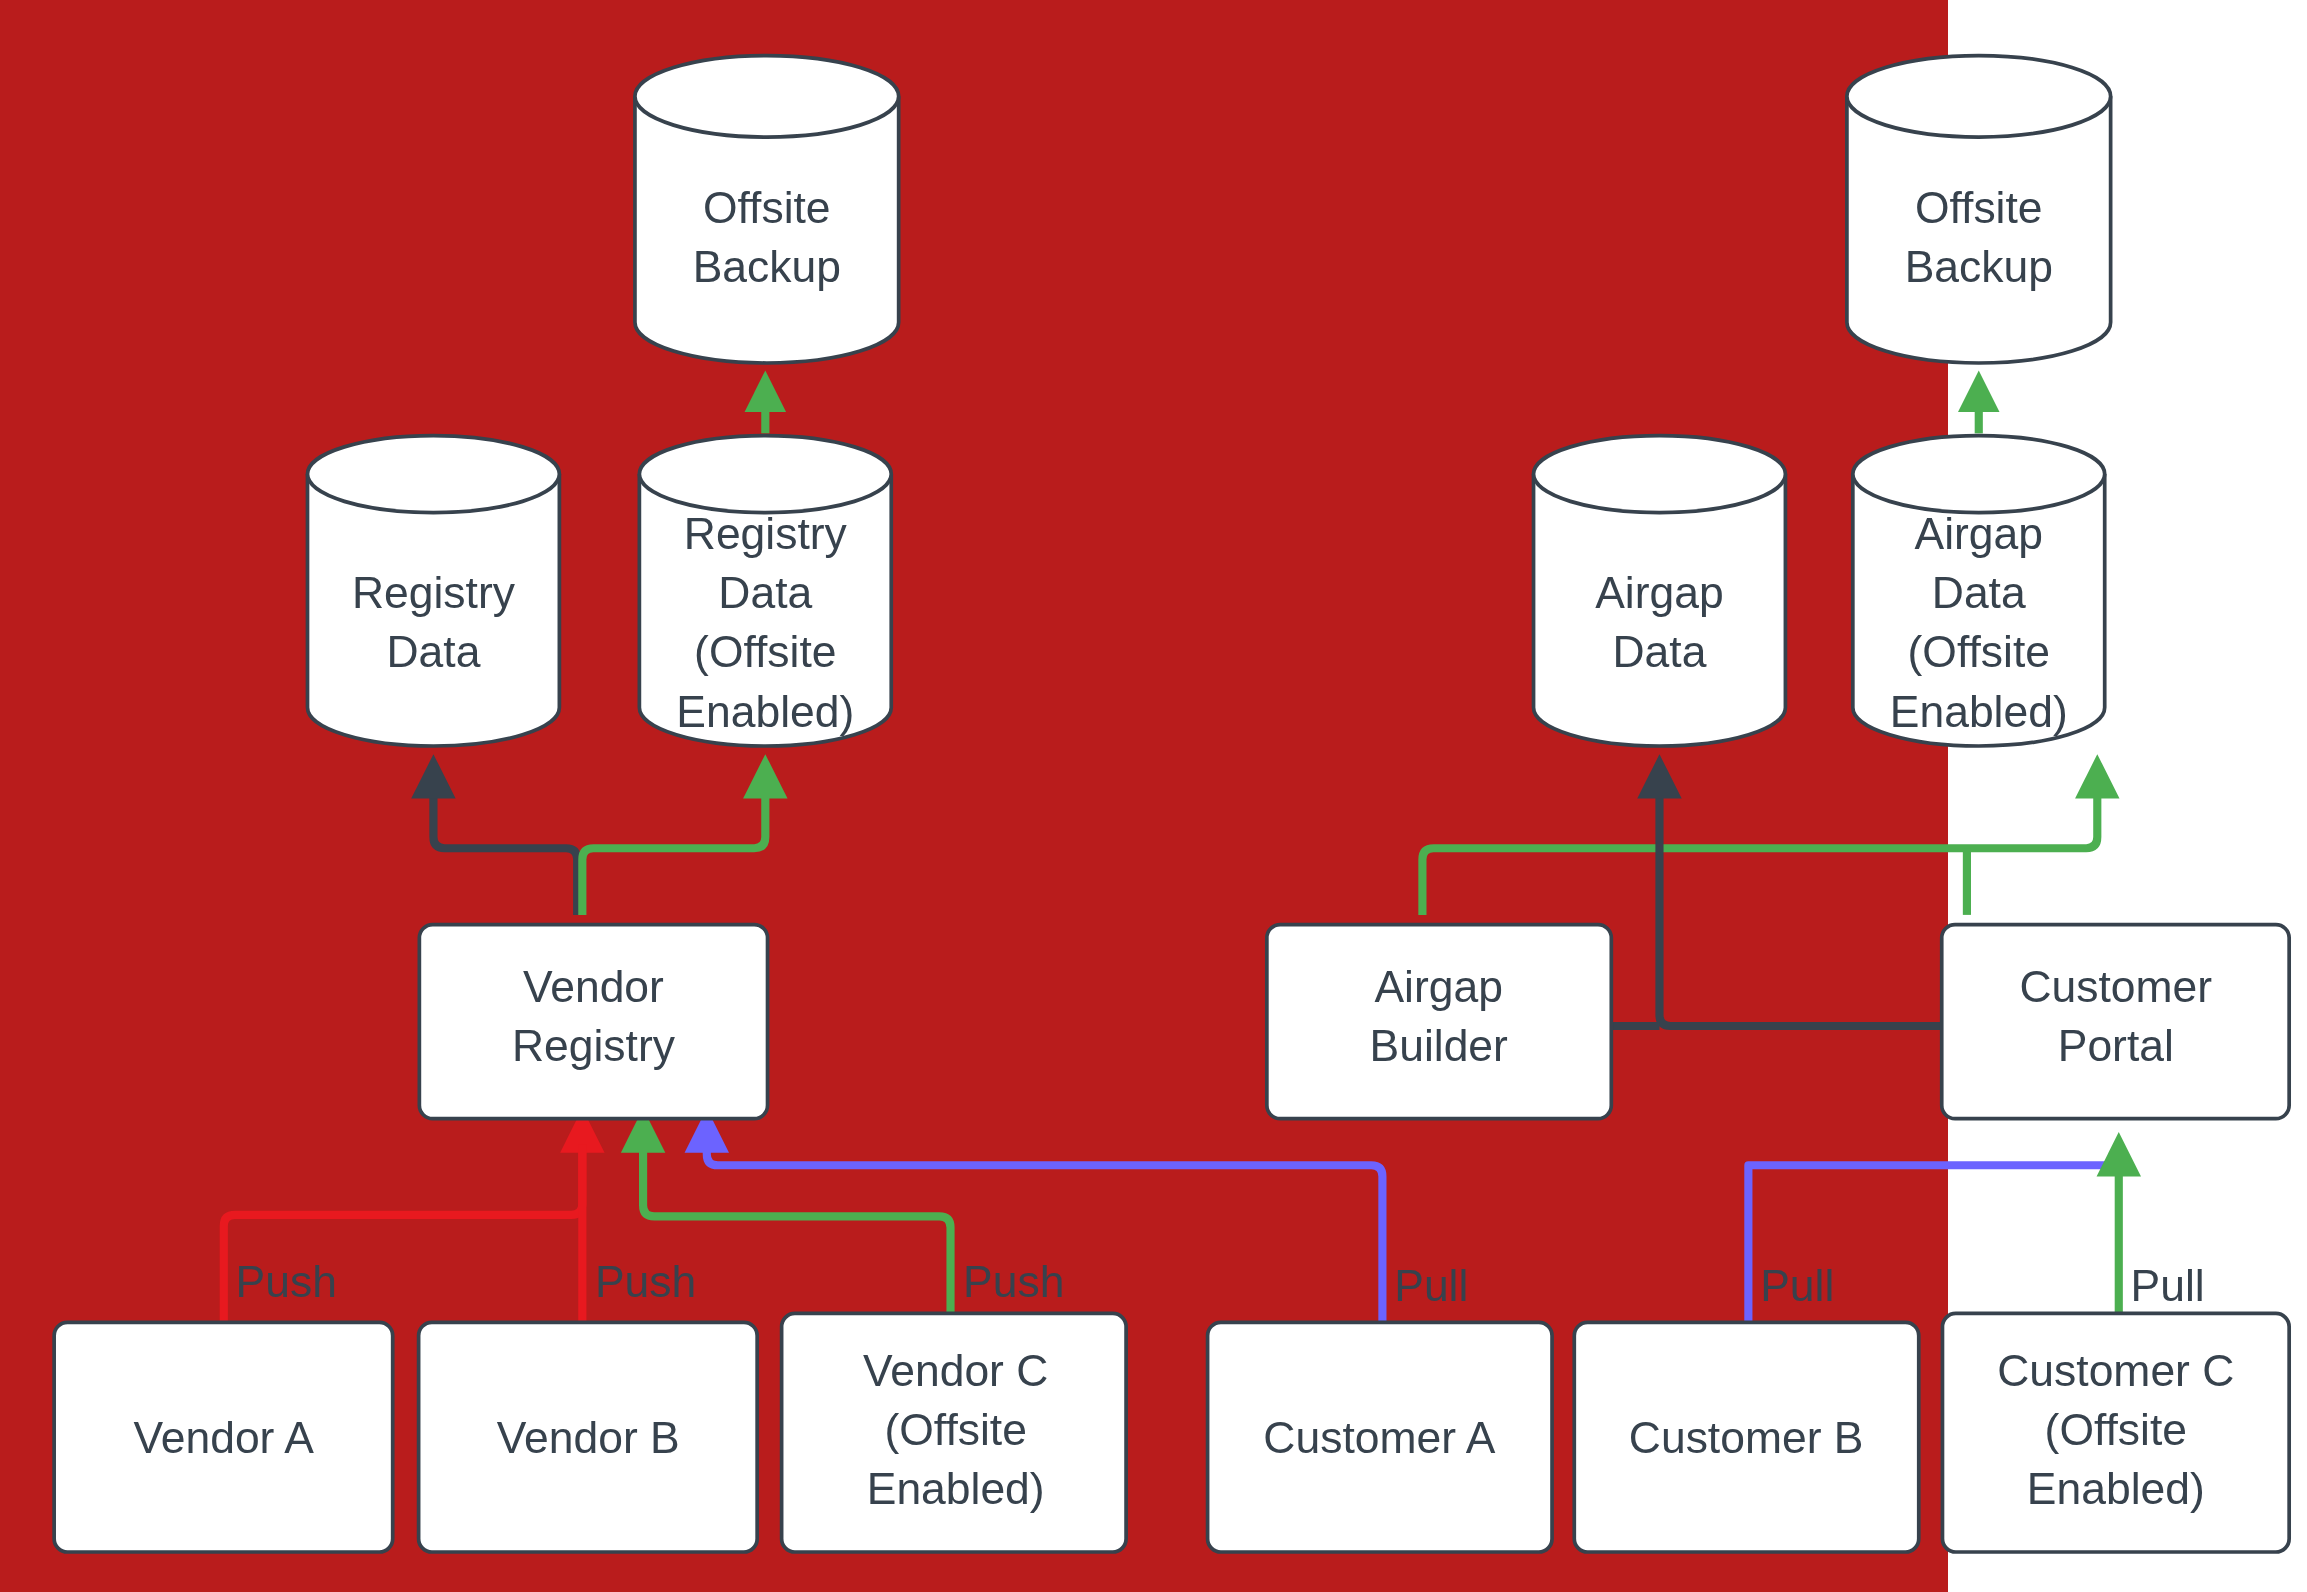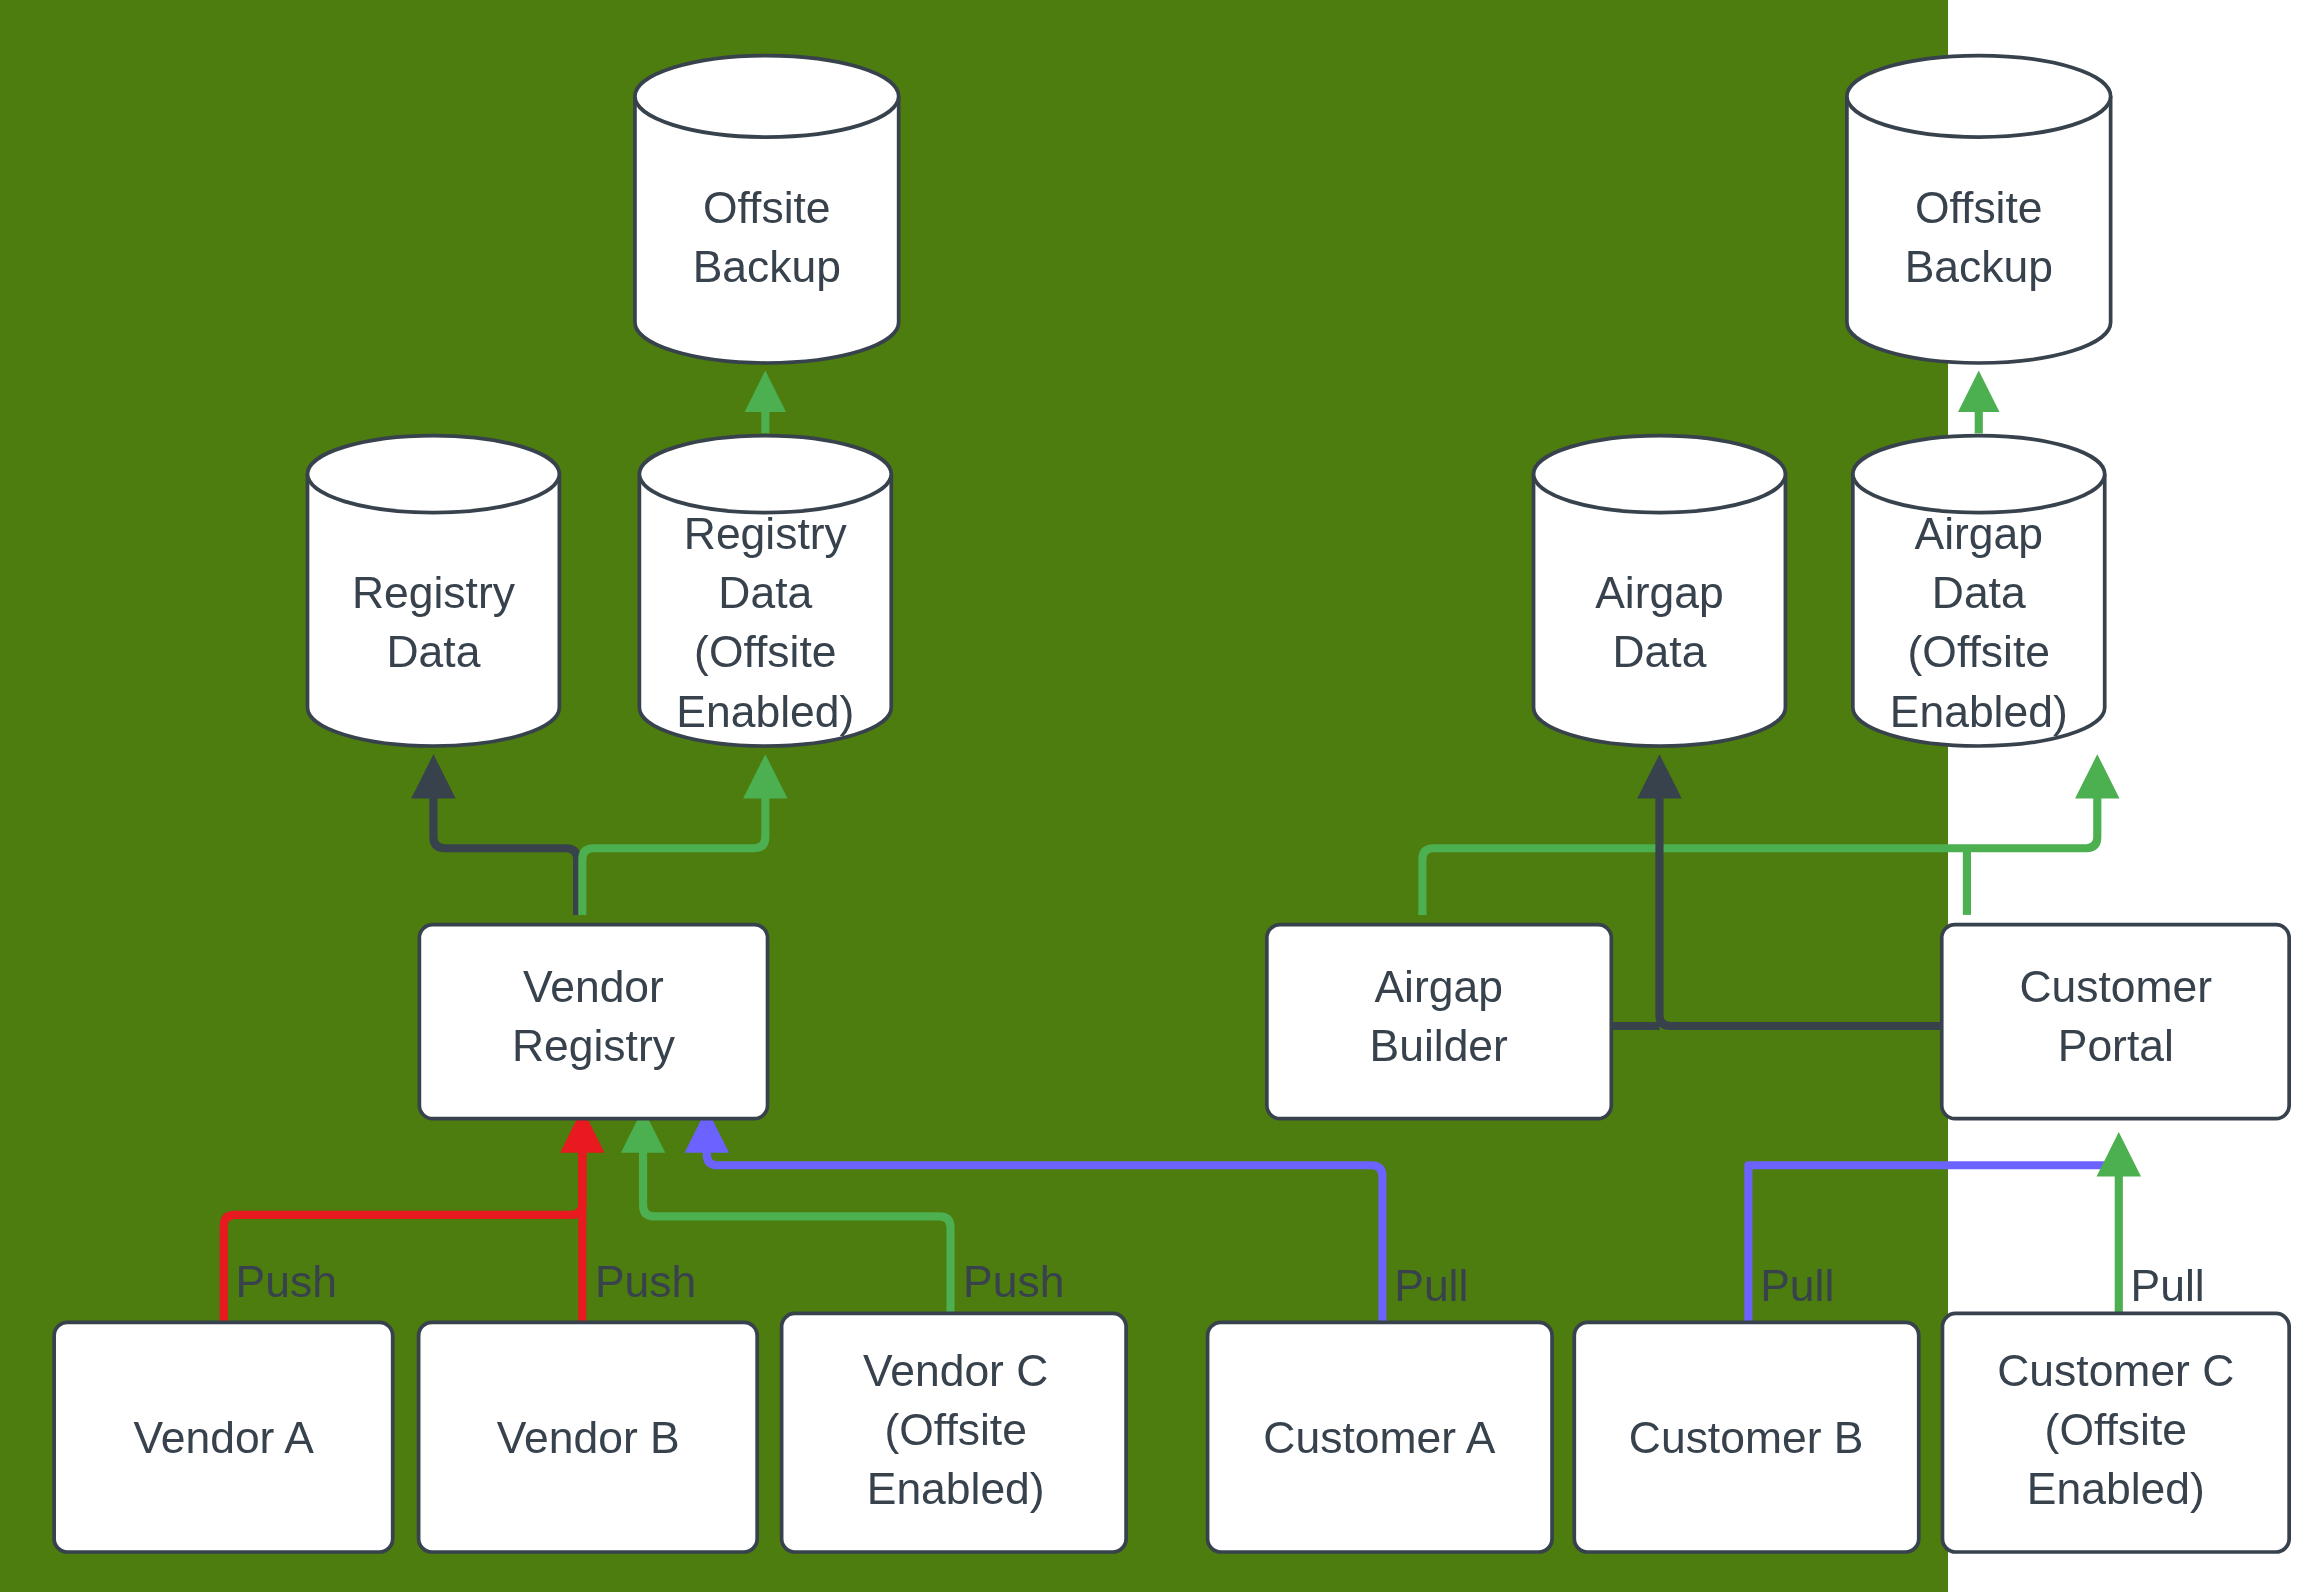--- a/index.html
+++ b/index.html
@@ -10,21 +10,21 @@
   body {
     width: 2307px;
     height: 1592px;
     font-family: "Liberation Sans", sans-serif;
     overflow: hidden;
   }
   #diagram-root {
     position: relative;
     width: 1948px;
     height: 1592px;
-    background: #4d7c0f;
+    background: #b91c1c;
     text-decoration: underline;
   }
   svg.diagram-canvas {
     position: absolute;
     top: 0;
     left: 0;
     width: 2307px;
     height: 1592px;
     display: block;
   }

